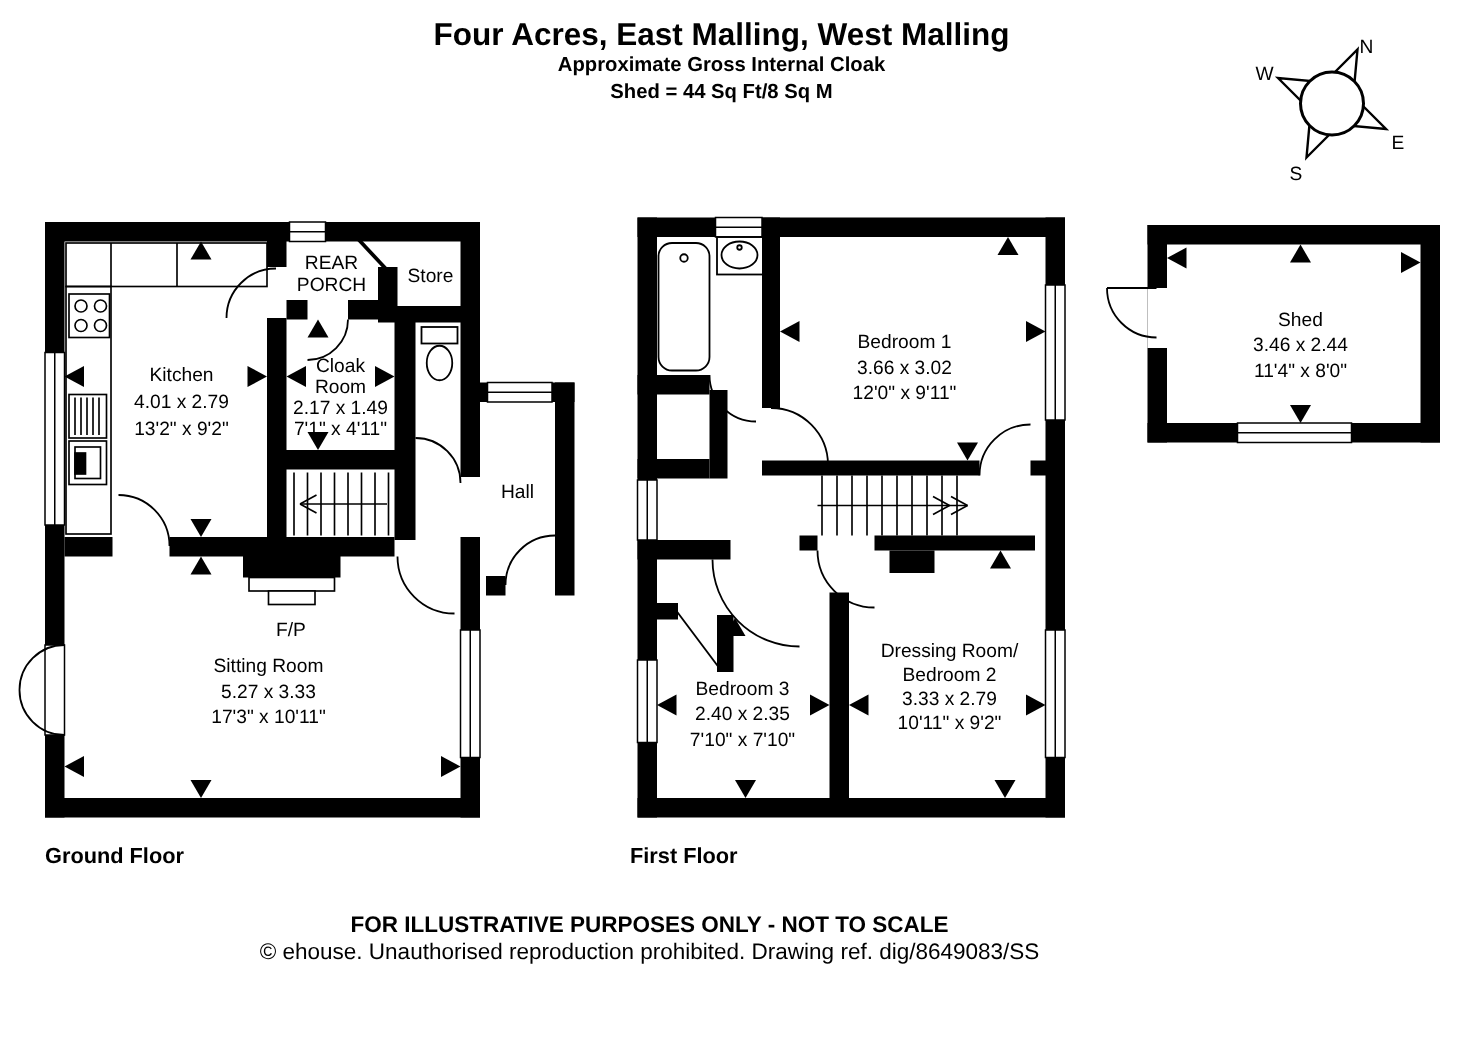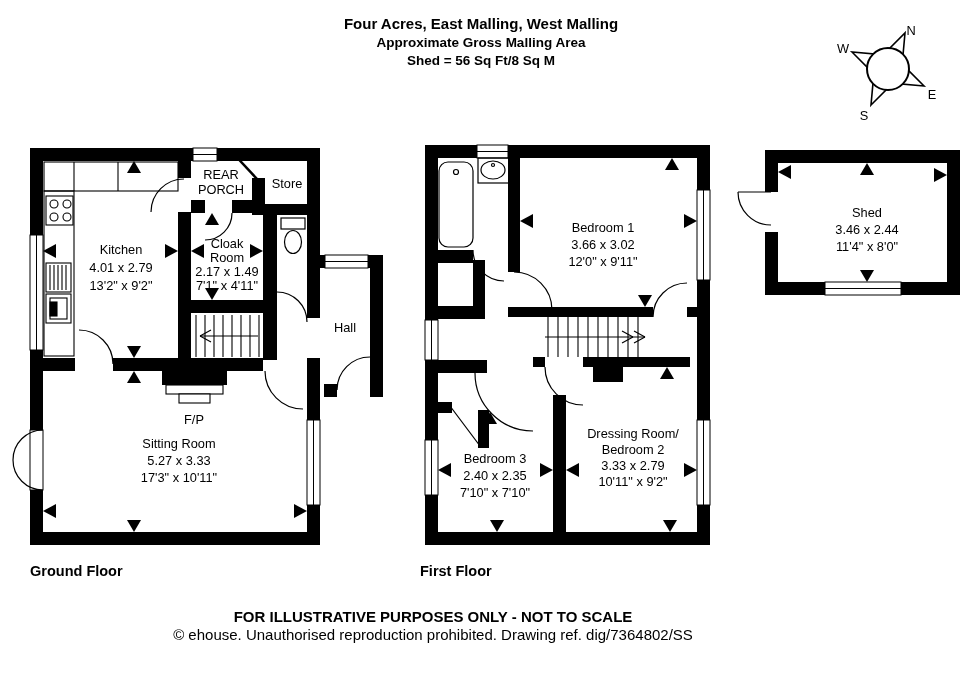--- a/index.html
+++ b/index.html
@@ -1,36 +1,36 @@
 <!DOCTYPE html>
 <html><head>
 <meta charset="utf-8">
 <style>
   html,body{margin:0;padding:0;background:#fff;}
   .page{position:relative;width:980px;height:692px;background:#fff;overflow:hidden;
         font-family:"Liberation Sans",sans-serif;color:#000;}
   .hdr{position:absolute;top:14px;left:0;width:962px;text-align:center;font-weight:bold;}
-  .hdr .t{font-size:15px;line-height:20px;}
+  .hdr .t{font-size:21px;line-height:20px;}
   .hdr .s{font-size:13.5px;line-height:17.5px;}
   .floorlbl{position:absolute;font-size:14.5px;font-weight:bold;}
   .ftr{position:absolute;top:608px;left:0;width:866px;text-align:center;font-size:15px;line-height:17.5px;}
   .ftr .b{font-weight:bold;}
   svg{position:absolute;top:0;left:0;}
   svg text{font-family:"Liberation Sans",sans-serif;fill:#000;font-size:12.8px;}
   svg .lbl{text-anchor:middle;}
 </style>
 </head>
 <body>
 
 <div class="page">
 
   <div class="hdr">
     <div class="t">Four Acres, East Malling, West Malling</div>
-    <div class="s">Approximate Gross Malling Area</div>
-    <div class="s">Shed = 56 Sq Ft/8 Sq M</div>
+    <div class="s">Approximate Gross Internal Cloak</div>
+    <div class="s">Shed = 44 Sq Ft/8 Sq M</div>
   </div>
 
   <svg width="980" height="692" viewBox="0 0 980 692">
 
     <g stroke="#000" fill="#000">
       <polygon points="905,33 903,55 889,49" fill="#fff" stroke-width="1.6"></polygon>
       <polygon points="924,86 902,84 908,70" fill="#fff" stroke-width="1.6"></polygon>
       <polygon points="871,105 887,89 873,83" fill="#fff" stroke-width="1.6"></polygon>
       <polygon points="852,52 868,68 874,54" fill="#fff" stroke-width="1.6"></polygon>
       <circle cx="888" cy="69" r="21" fill="#fff" stroke-width="2"></circle>
@@ -308,16 +308,16 @@
         <text class="lbl" x="867" y="251">11'4" x 8'0"</text>
       </g>
     </g>
   </svg>
 
   <div class="floorlbl" style="left:30px;top:563px;text-align:right;">Ground Floor</div>
   <div class="floorlbl" style="left:420px;top:563px;">First Floor</div>
 
   <div class="ftr">
     <div class="b">FOR ILLUSTRATIVE PURPOSES ONLY - NOT TO SCALE</div>
-    <div>© ehouse. Unauthorised reproduction prohibited. Drawing ref. dig/7364802/SS</div>
+    <div>© ehouse. Unauthorised reproduction prohibited. Drawing ref. dig/8649083/SS</div>
   </div>
 
 </div>
 
 </body></html>

